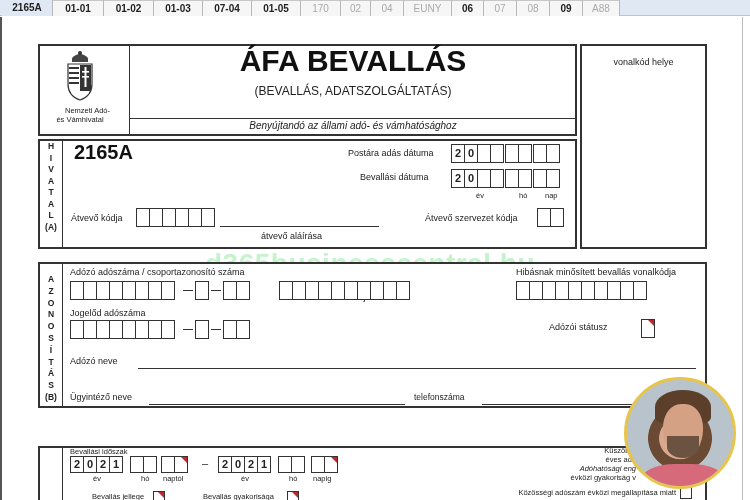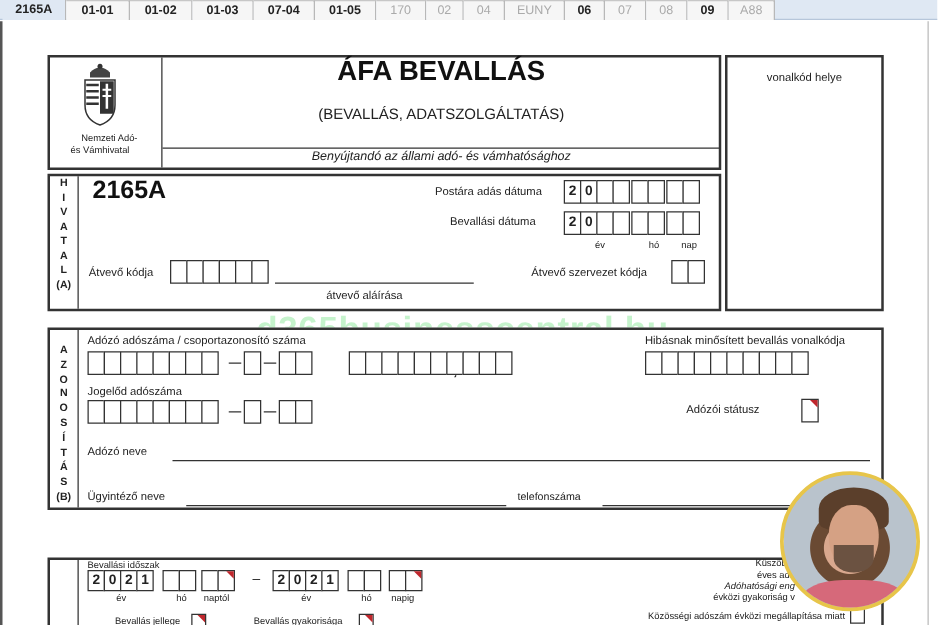--- a/index.html
+++ b/index.html
@@ -79,21 +79,21 @@
   <rect x="6" y="29" width="10" height="2" fill="#333"></rect>
   <rect x="6" y="34" width="10" height="2" fill="#333"></rect>
   <rect x="17" y="17" width="11" height="26" fill="#333"></rect>
   <rect x="21.5" y="19" width="2" height="20" fill="#fff"></rect>
   <rect x="19" y="23" width="7" height="1.6" fill="#fff"></rect>
   <rect x="19" y="28" width="7" height="1.6" fill="#fff"></rect>
 </svg>
 <div class="lbl-sm" style="left:50px;top:106px;width:60px;text-align:right;">Nemzeti Adó-</div>
 <div class="lbl-sm" style="left:50px;top:115px;width:60px;text-align:center;">és Vámhivatal</div>
 
-<div style="position:absolute;left:130px;top:44px;width:446px;text-align:center;font-size:22px;font-weight:bold;color:#111;">ÁFA BEVALLÁS</div>
+<div style="position:absolute;left:130px;top:44px;width:446px;text-align:center;font-size:30px;font-weight:bold;color:#111;">ÁFA BEVALLÁS</div>
 <div style="position:absolute;left:130px;top:84px;width:446px;text-align:center;font-size:12px;color:#222;">(BEVALLÁS, ADATSZOLGÁLTATÁS)</div>
 <div style="position:absolute;left:130px;top:120px;width:446px;text-align:center;font-size:10px;font-style:italic;color:#222;">Benyújtandó az állami adó- és vámhatósághoz</div>
 
 <div class="box" style="left:580px;top:44px;width:127px;height:205px;"></div>
 <div class="lbl" style="left:580px;top:57px;width:127px;text-align:center;">vonalkód helye</div>
 
 <div class="box" style="left:38px;top:139px;width:539px;height:110px;"></div>
 <div class="thin" style="left:62px;top:141px;width:1px;height:106px;"></div>
 <div class="vert" style="left:40px;top:141px;width:22px;">
   <div>H</div>

